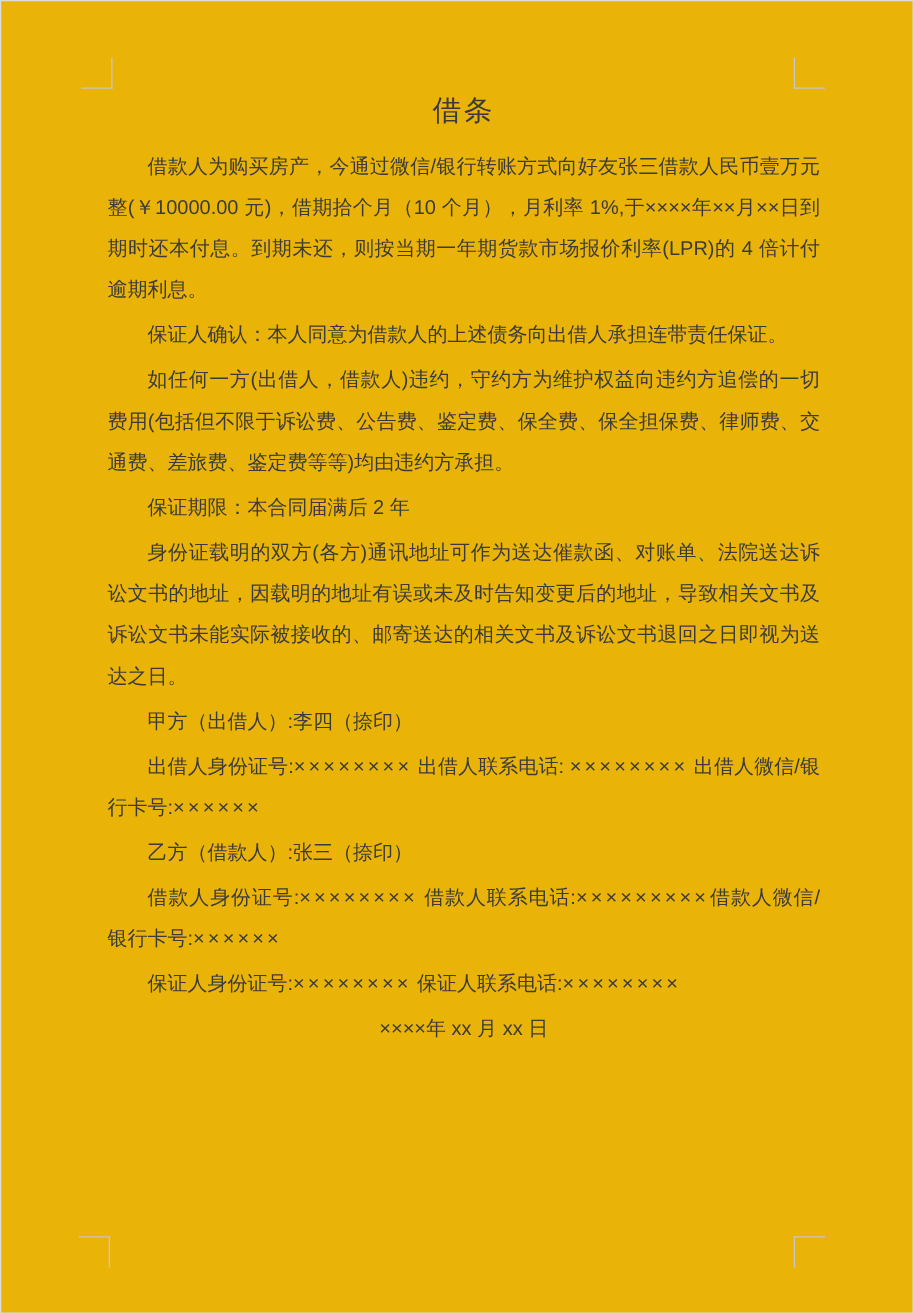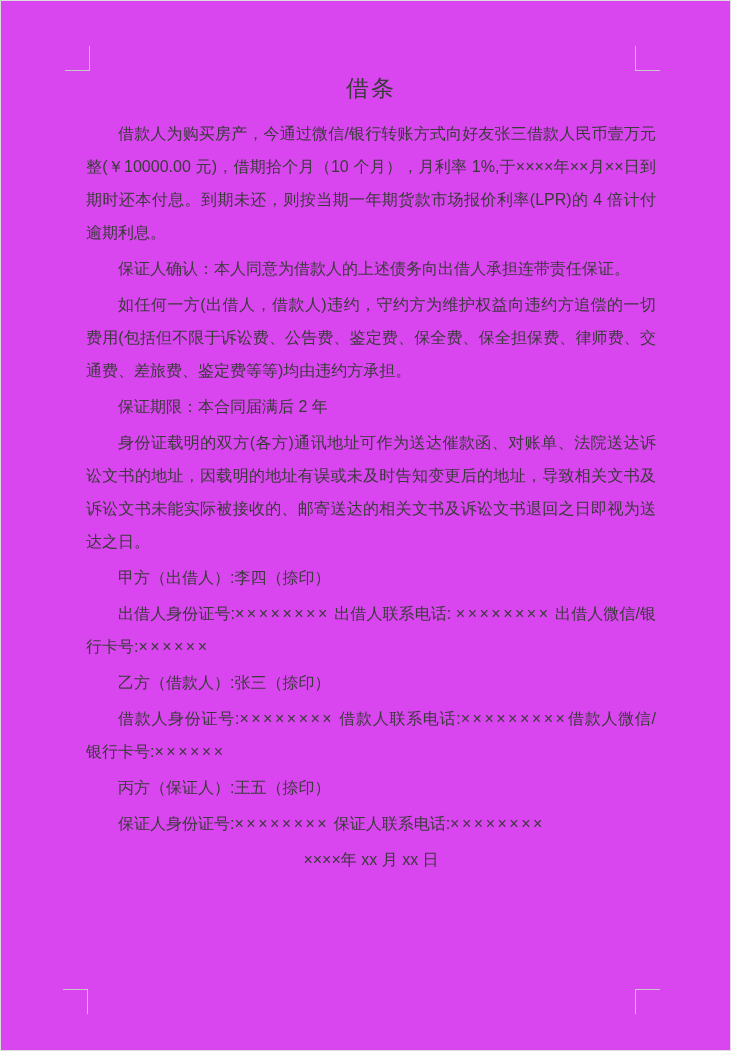--- a/index.html
+++ b/index.html
@@ -1,20 +1,20 @@
 <!DOCTYPE html>
 <html><head>
 <meta charset="utf-8">
 <style>
   html, body { margin: 0; padding: 0; background: #ffffff; }
   .page {
     position: relative;
     width: 731px;
     height: 1051px;
-    background: #d946ef;
+    background: #eab308;
     border: 1px solid #dcdcdc;
     box-sizing: border-box;
     overflow: hidden;
     font-family: "Liberation Sans", "DejaVu Sans", sans-serif;
   }
   .content {
     position: absolute;
     left: 85px;
     top: 72px;
     width: 570px;
@@ -70,18 +70,17 @@
     <div>
         <p class="para"><span>借款人为</span><span class="u">购买房产</span><span>，今通过</span><span class="u">微信/银行</span><span>转账方式向</span><span class="u">好友张三</span><span>借款</span><span class="u">人民币壹万元整</span><span>(￥</span><span class="u">10000.00</span><span> 元)，借期</span><span class="u">拾个月</span><span>（</span><span class="u">10 个月</span><span>），月利率 </span><span class="u">1%</span><span>,于××××年××月××日到期时还本付息。到期未还，则按</span><span class="u">当期一年期货款市场报价利率(LPR)的 4 倍</span><span>计付逾期利息。</span></p>
         <p class="para"><span>保证人确认：</span><span class="u">本人同意为借款人的上述债务向出借人承担连带责任保证。</span></p>
         <p class="para"><span>如任何一方(出借人，借款人)违约，守约方为维护权益向违约方追偿的一切费用(包括但不限于诉讼费、公告费、鉴定费、保全费、保全担保费、律师费、交通费、差旅费、鉴定费等等)均由违约方承担。</span></p>
         <p class="para"><span>保证期限：</span><span class="u">本合同届满后 2 年</span></p>
         <p class="para"><span>身份证载明的双方(各方)通讯地址可作为送达催款函、对账单、法院送达诉讼文书的地址，因载明的地址有误或未及时告知变更后的地址，导致相关文书及诉讼文书未能实际被接收的、邮寄送达的相关文书及诉讼文书退回之日即视为送达之日。</span></p>
         <p class="para"><span>甲方（出借人）:</span><span class="u">李四</span><span>（捺印）</span></p>
         <p class="para"><span>出借人身份证号:</span><span class="sp">××××××××</span><span> 出借人联系电话: </span><span class="sp">××××××××</span><span> 出借人微信/银行卡号:</span><span class="sp">××××××</span></p>
         <p class="para"><span>乙方（借款人）:</span><span class="u">张三</span><span>（捺印）</span></p>
         <p class="para"><span>借款人身份证号:</span><span class="sp">××××××××</span><span> 借款人联系电话:</span><span class="sp">×××××××××</span><span>借款人微信/银行卡号:</span><span class="sp">××××××</span></p>
-        <p class="para"><span>丙方（保证人）:</span><span class="u">王五</span><span>（捺印）</span></p>
         <p class="para"><span>保证人身份证号:</span><span class="sp">××××××××</span><span> 保证人联系电话:</span><span class="sp">××××××××</span></p>
         <p class="para align-right"><span>××××年 xx 月 xx 日</span></p>
       </div>
   </div>
 </div>
 
 </body></html>

